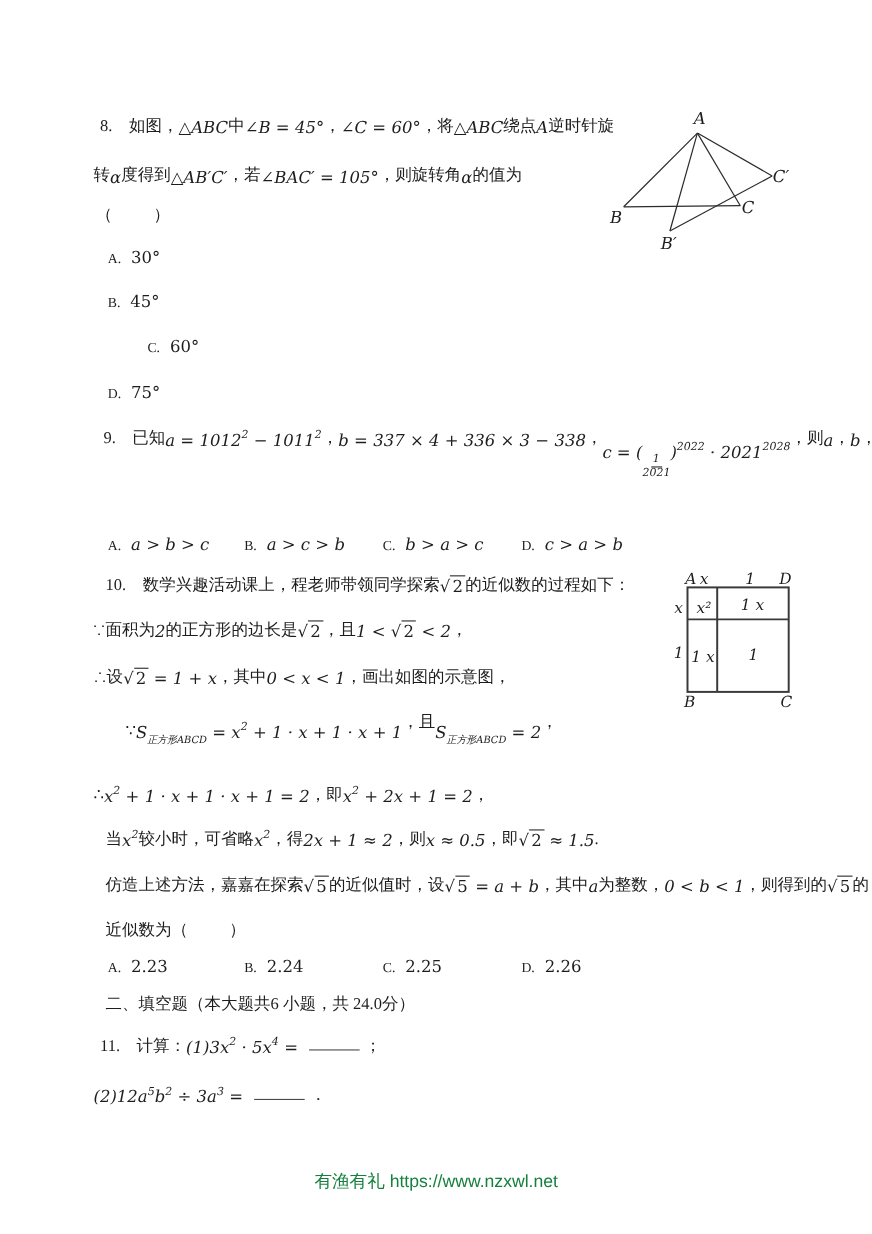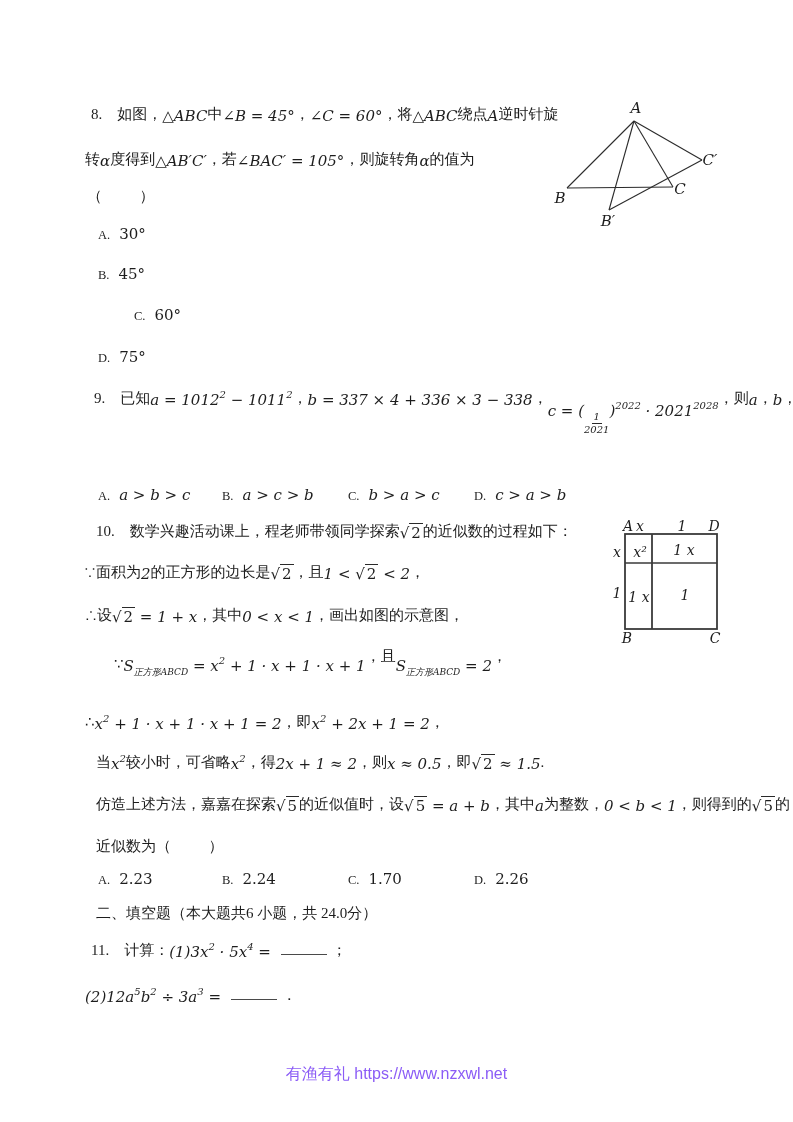--- a/index.html
+++ b/index.html
@@ -25,21 +25,21 @@
   
   .olab{font-size:12.5px;font-family:"Liberation Serif",serif;margin-right:9px;}
   .ov{font-family:"DejaVu Serif",serif;}
   .ital{font-style:italic;}
   .opt{position:absolute;white-space:nowrap;}
   
   .fig{position:absolute;}
   .fig text{font-family:"DejaVu Serif",serif;font-style:italic;fill:#1d1d1d;}
   
   .footer{position:absolute;top:1064px;left:0;width:793px;text-align:center;
-          font-family:"Liberation Sans",sans-serif;font-size:16px;color:#8b5cf6;}
+          font-family:"Liberation Sans",sans-serif;font-size:16px;color:#15803d;}
 </style>
 </head>
 <body>
 
 <div class="page">
 
   <div class="ln" style="left:91px;top:104px;"><span class="c">8.&nbsp;&nbsp;&nbsp;&nbsp;如图，</span><span class="m">△ABC</span><span class="c">中</span><span class="m">∠B = 45°</span><span class="c">，</span><span class="m">∠C = 60°</span><span class="c">，将</span><span class="m">△ABC</span><span class="c">绕点</span><span class="m">A</span><span class="c">逆时针旋</span></div>
   <div class="ln" style="left:85px;top:149px;"><span class="c">转</span><span class="m">α</span><span class="c">度得到</span><span class="m">△AB′C′</span><span class="c">，若</span><span class="m">∠BAC′ = 105°</span><span class="c">，则旋转角</span><span class="m">α</span><span class="c">的值为</span></div>
   <div class="ln" style="left:87px;top:186px;"><span class="c">（&nbsp;&nbsp;&nbsp;&nbsp;&nbsp;&nbsp;&nbsp;&nbsp;&nbsp;&nbsp;）</span></div>
 
@@ -109,21 +109,21 @@
     <text x="74" y="37" font-size="14" text-anchor="middle">1 x</text>
     <text x="29" y="84" font-size="14" text-anchor="middle">1 x</text>
     <text x="75" y="82" font-size="14" text-anchor="middle">1</text>
     <text x="17" y="125" font-size="14" text-anchor="middle">B</text>
     <text x="105" y="125" font-size="14" text-anchor="middle">C</text>
   </svg>
 
   <div class="ln" style="left:0;top:869px;width:793px;">
     <span class="opt" style="left:98px;top:0;"><span class="olab">A.</span><span class="ov">2.23</span></span>
     <span class="opt" style="left:222px;top:0;"><span class="olab">B.</span><span class="ov">2.24</span></span>
-    <span class="opt" style="left:348px;top:0;"><span class="olab">C.</span><span class="ov">1.70</span></span>
+    <span class="opt" style="left:348px;top:0;"><span class="olab">C.</span><span class="ov">2.25</span></span>
     <span class="opt" style="left:474px;top:0;"><span class="olab">D.</span><span class="ov">2.26</span></span>
   </div>
 
   <div class="ln" style="left:96px;top:903px;">二、填空题（本大题共6 小题，共 24.0分）</div>
 
   <div class="ln" style="left:91px;top:940px;"><span class="c">11.&nbsp;&nbsp;&nbsp;&nbsp;计算：</span><span class="m">(1)3x</span><span class="sup">2</span><span class="m"> · 5x</span><span class="sup">4</span><span class="m"> = </span><span class="blank"></span><span class="c">；</span></div>
   <div class="ln" style="left:85px;top:985px;"><span class="m">(2)12a</span><span class="sup">5</span><span class="m">b</span><span class="sup">2</span><span class="m"> ÷ 3a</span><span class="sup">3</span><span class="m"> = </span><span class="blank"></span><span class="c">．</span></div>
 
   <div class="footer">有渔有礼 https://www.nzxwl.net</div>
 

